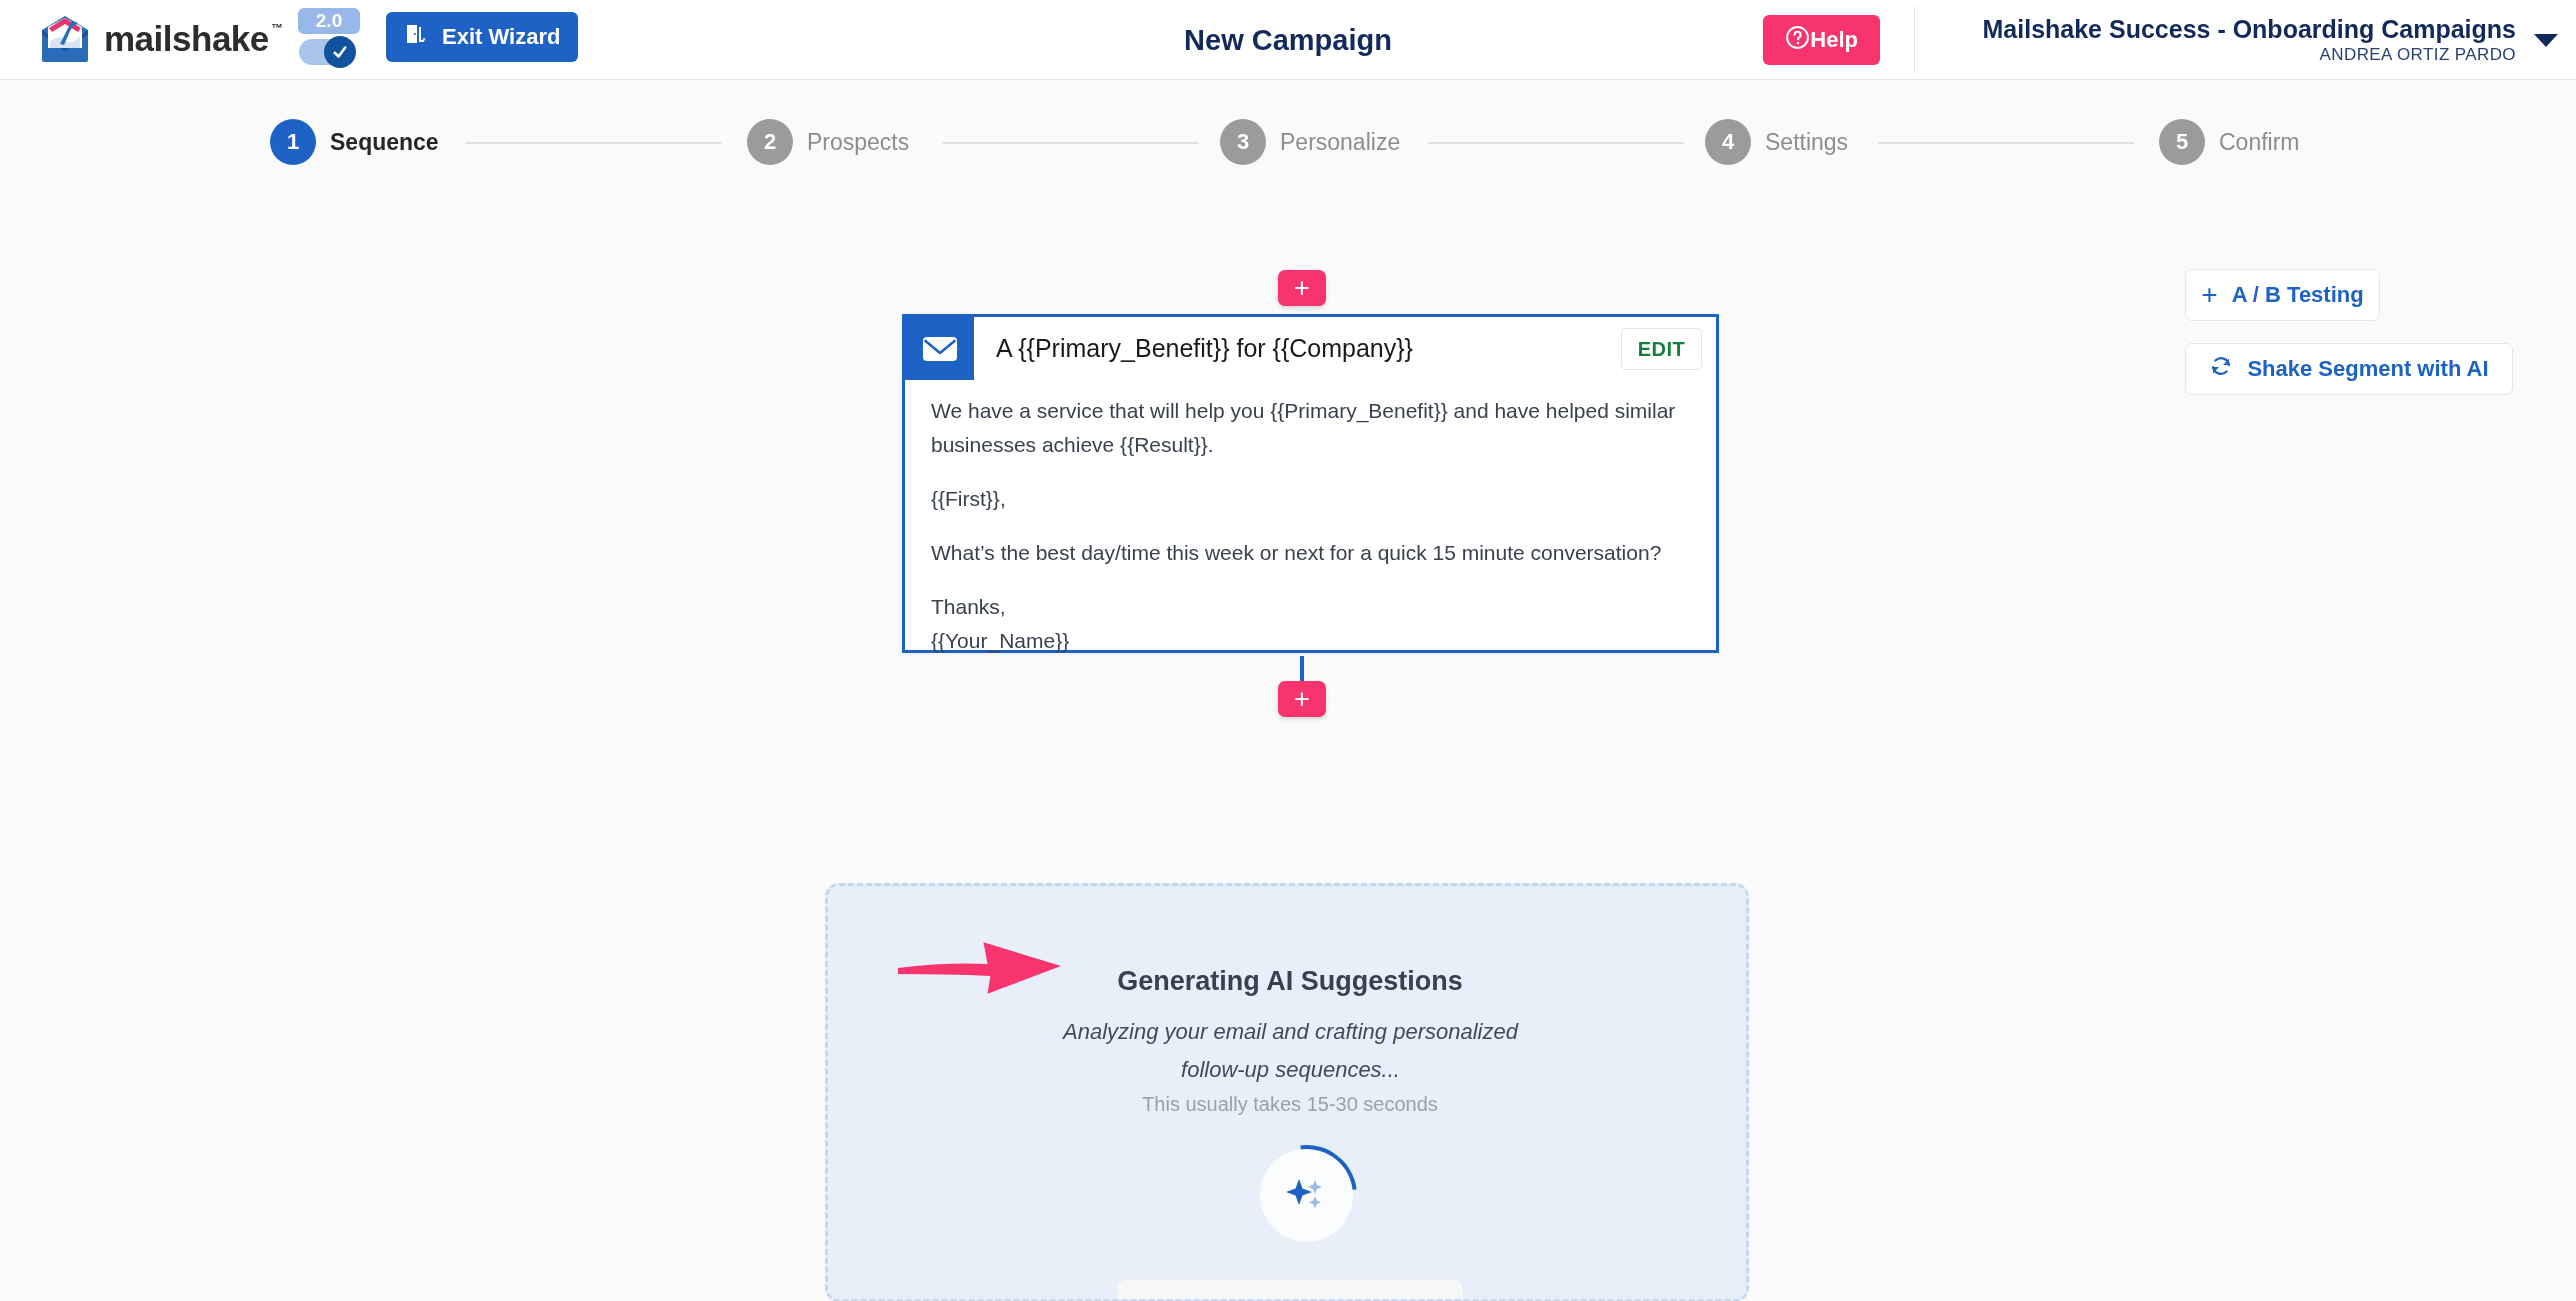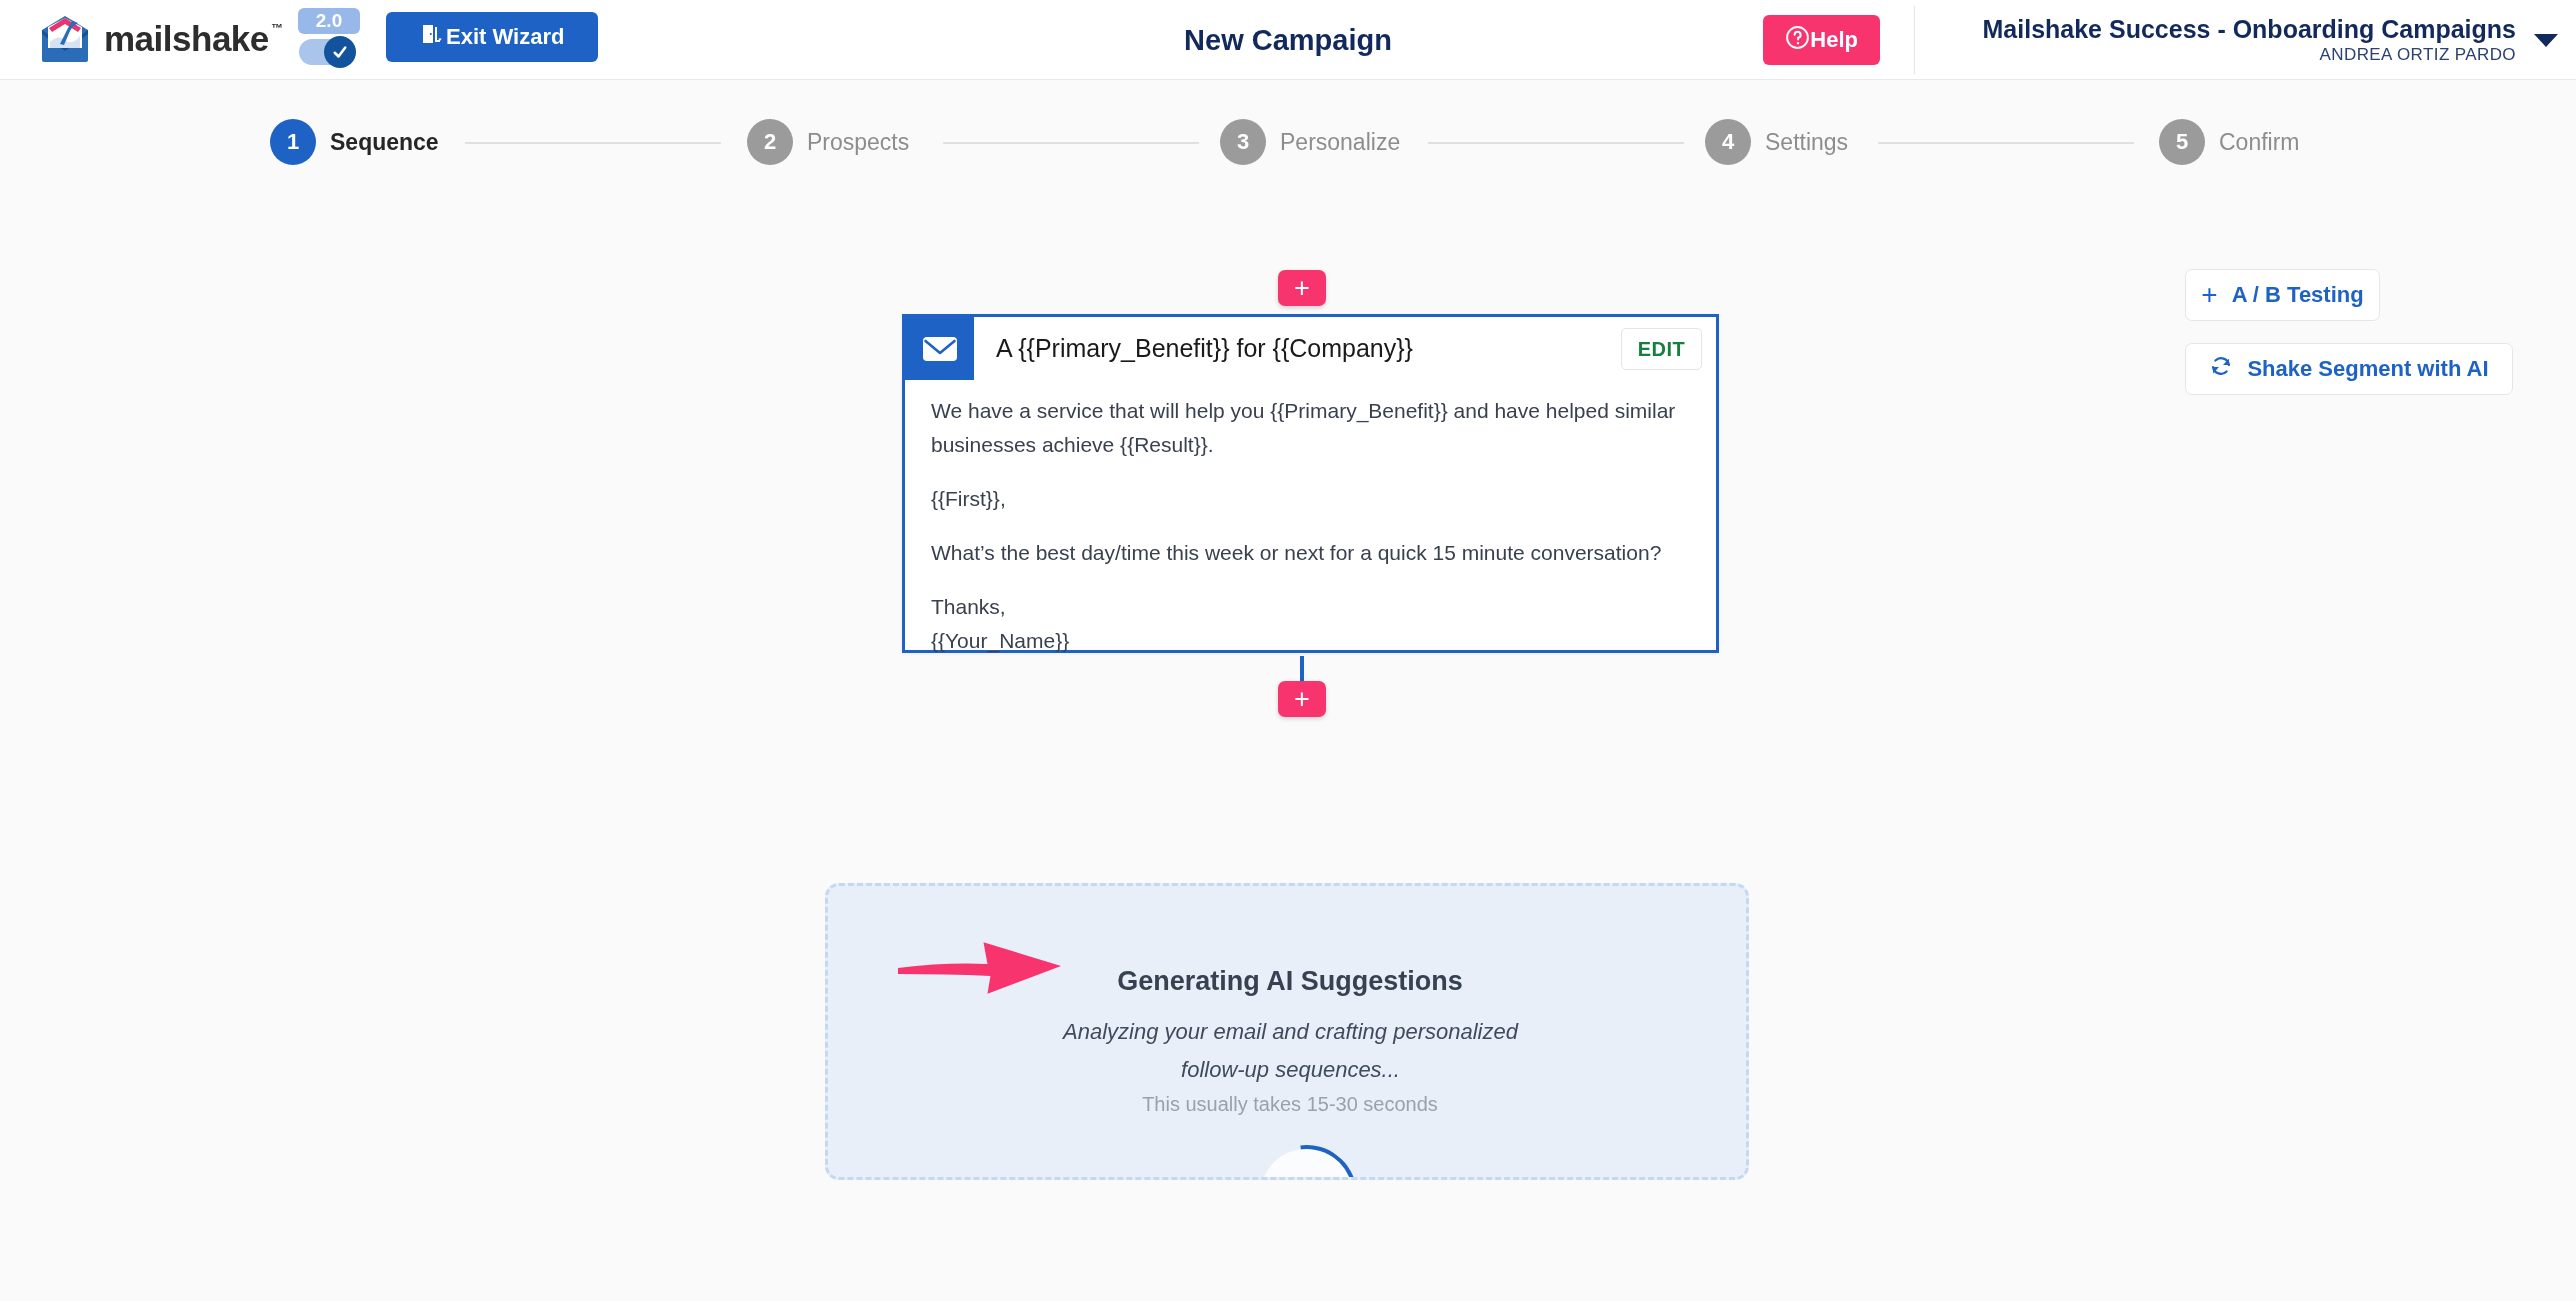--- a/index.html
+++ b/index.html
@@ -51,24 +51,24 @@
   .ver-check {
     position: absolute; left: 26px; top: 28px;
     width: 32px; height: 32px; border-radius: 50%;
     background: #13539e;
     display: flex; align-items: center; justify-content: center;
   }
   .ver-check svg { width: 18px; height: 18px; }
 
   .exit-btn {
     position: absolute; left: 386px; top: 12px;
-    height: 50px; padding: 0 34px;
+    height: 50px; padding: 0 18px;
     background: #1d62c4; border: none; border-radius: 6px;
     color: #ffffff; font-size: 22px; font-weight: 700;
-    display: flex; align-items: center; gap: 2px;
+    display: flex; align-items: center; gap: 14px;
     cursor: pointer;
     font-family: "Liberation Sans", sans-serif;
   }
   .exit-btn svg { width: 24px; height: 24px; }
 
   .page-title {
     position: absolute; left: 0; top: 0; width: 2576px; height: 80px;
     display: flex; align-items: center; justify-content: center;
     font-size: 29px; font-weight: 700; color: #12295c;
     pointer-events: none;
@@ -203,21 +203,21 @@
     font-family: "Liberation Sans", sans-serif;
   }
   .ab-btn    { left: 2185px; top: 269px; width: 195px; height: 52px; }
   .shake-btn { left: 2185px; top: 343px; width: 328px; height: 52px; }
   .side-btn svg { width: 24px; height: 24px; flex: none; }
   .plus-glyph { font-size: 28px; font-weight: 400; line-height: 1; }
 
   
   .ai-panel {
     position: absolute; left: 825px; top: 883px;
-    width: 924px; height: 297px;
+    width: 924px; height: 419px;
     background: #e8eff9;
     border: 3px dashed #c4d8f3;
     border-radius: 14px;
     overflow: hidden;
   }
   .ai-title {
     position: absolute; left: 0; top: 80px; width: 924px;
     text-align: center;
     font-size: 27px; font-weight: 700; color: #374151;
   }

